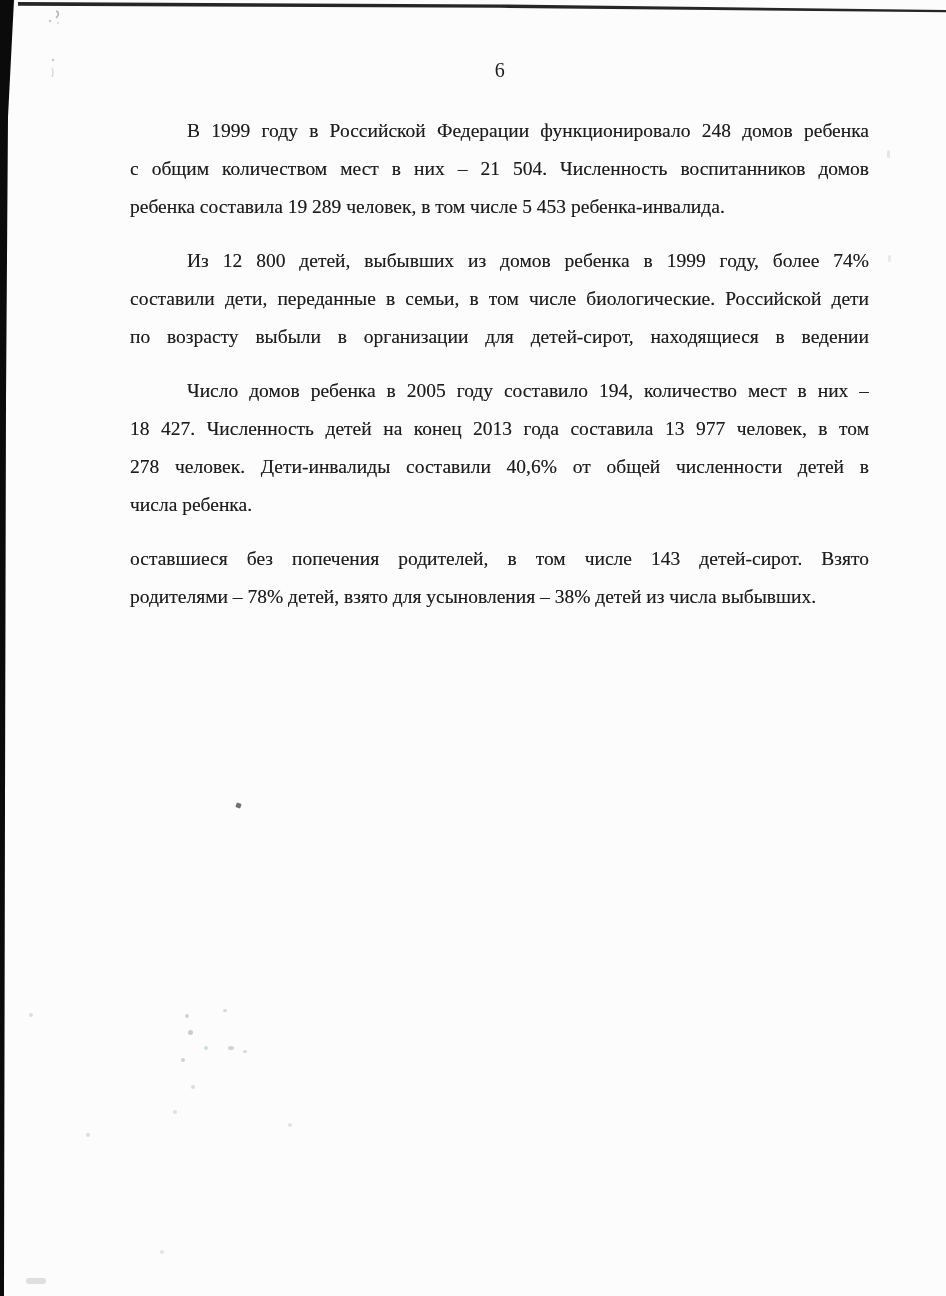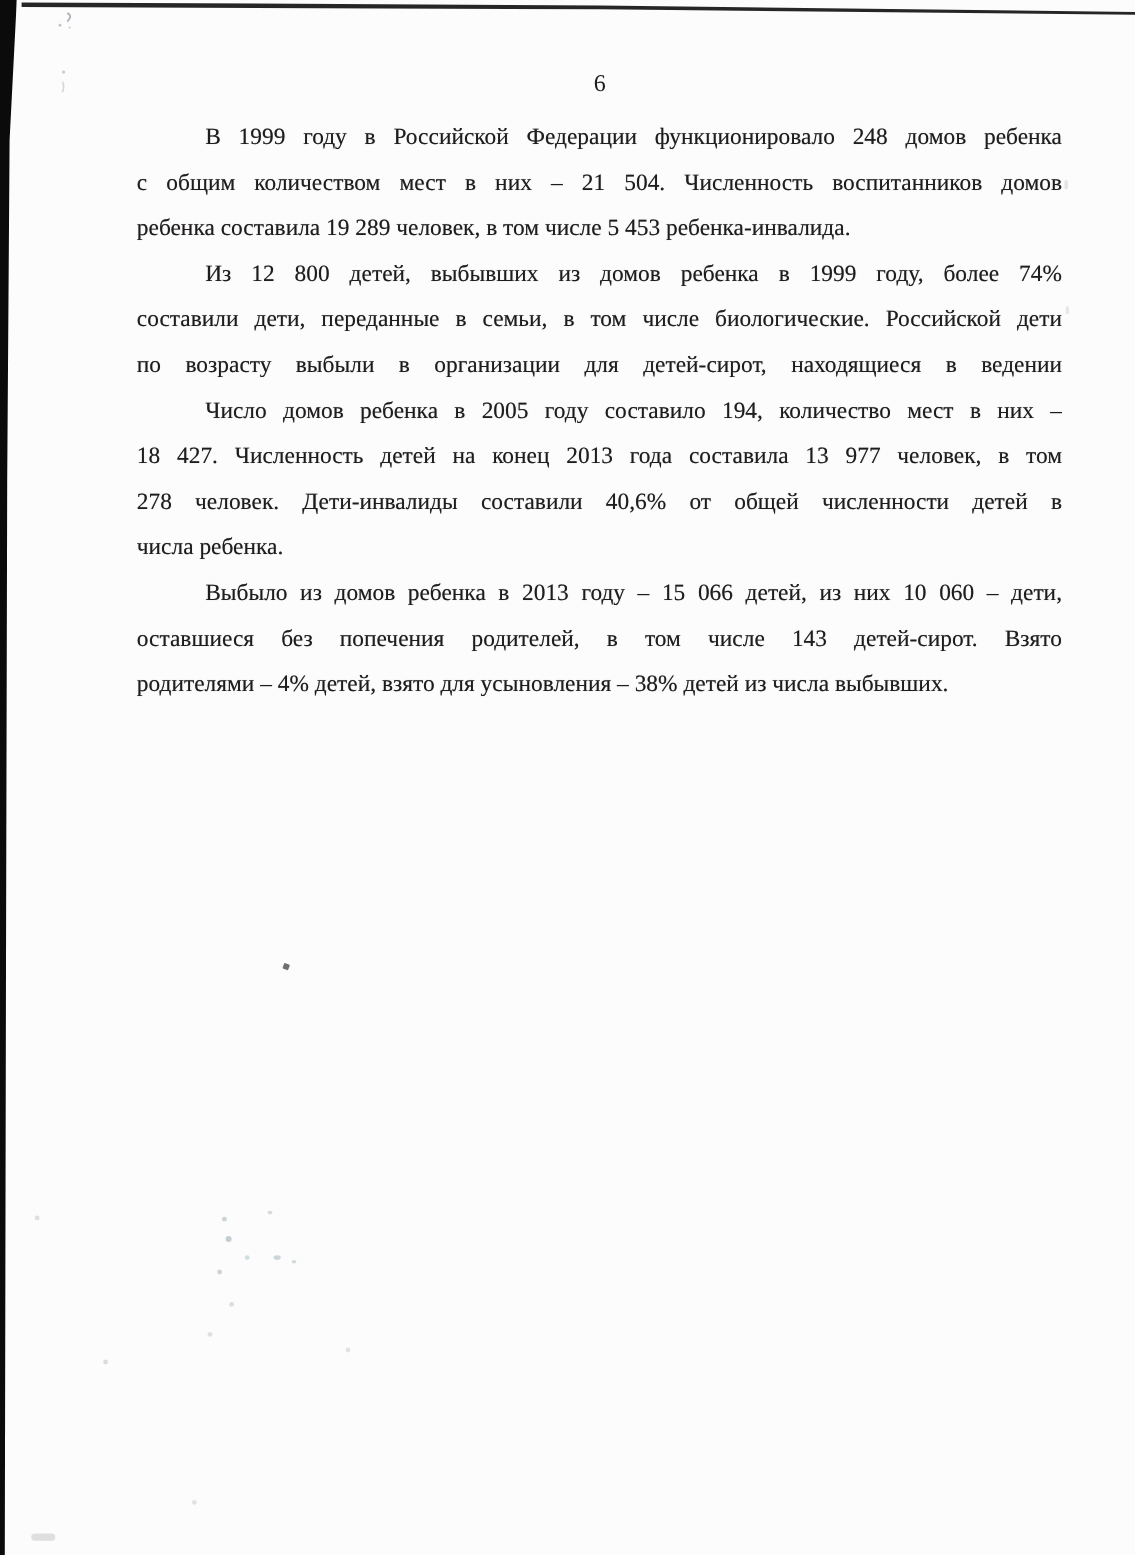--- a/index.html
+++ b/index.html
@@ -29,21 +29,21 @@
     position:absolute;top:58px;left:115px;width:770px;
     text-align:center;font-size:20px;line-height:24px;
     letter-spacing:.5px;
   }
   
   .doc-body{
     position:absolute;top:96px;left:114px;width:771px;
     font-size:19.5px;
     text-shadow:0 0 .6px rgba(40,38,38,.55);
   }
-  .paragraph{margin:0;}
+  .paragraph{margin:16px;}
   .line{
     height:38px;line-height:38px;
     text-align:justify;
     overflow:hidden;
     white-space:normal;
   }
   .line:not(.last)::after{content:"";display:inline-block;width:100%;height:0;}
   .line.first{text-indent:57px;}
   
   .speck{position:absolute;border-radius:50%;}
@@ -83,23 +83,22 @@
         <div class="line">составили дети, переданные в семьи, в том числе биологические. Российской дети</div>
         <div class="line">по возрасту выбыли в организации для детей-сирот, находящиеся в ведении</div>
       </div>
       <div class="paragraph">
         <div class="line first">Число домов ребенка в 2005 году составило 194, количество мест в них –</div>
         <div class="line">18&nbsp;427. Численность детей на конец 2013 года составила 13&nbsp;977 человек, в том</div>
         <div class="line">278 человек. Дети-инвалиды составили 40,6% от общей численности детей в</div>
         <div class="line last">числа ребенка.</div>
       </div>
       <div class="paragraph">
-        <div class="line first">Выбыло из домов ребенка в 2013 году – 15&nbsp;066 детей, из них 10&nbsp;060 – дети,</div>
         <div class="line">оставшиеся без попечения родителей, в том числе 143 детей-сирот. Взято</div>
-        <div class="line last">родителями – 4% детей, взято для усыновления – 38% детей из числа выбывших.</div>
+        <div class="line last">родителями – 78% детей, взято для усыновления – 38% детей из числа выбывших.</div>
       </div>
     </div>
 
   <div class="speck" style="left:236px;top:803px;width:5px;height:5px;background:#6f6f74;border-radius:1px;transform:rotate(20deg);"></div>
   <div class="speck" style="left:29px;top:1013px;width:4px;height:4px;background:#dcdfe0;"></div>
   <div class="speck" style="left:185px;top:1014px;width:4px;height:4px;background:#ccd4d6;"></div>
   <div class="speck" style="left:223px;top:1009px;width:4px;height:3px;background:#d4dadb;"></div>
   <div class="speck" style="left:188px;top:1030px;width:5px;height:5px;background:#c5ced2;"></div>
   <div class="speck" style="left:228px;top:1046px;width:6px;height:4px;background:#ccd6d8;"></div>
   <div class="speck" style="left:243px;top:1050px;width:4px;height:3px;background:#d2dadc;"></div>

